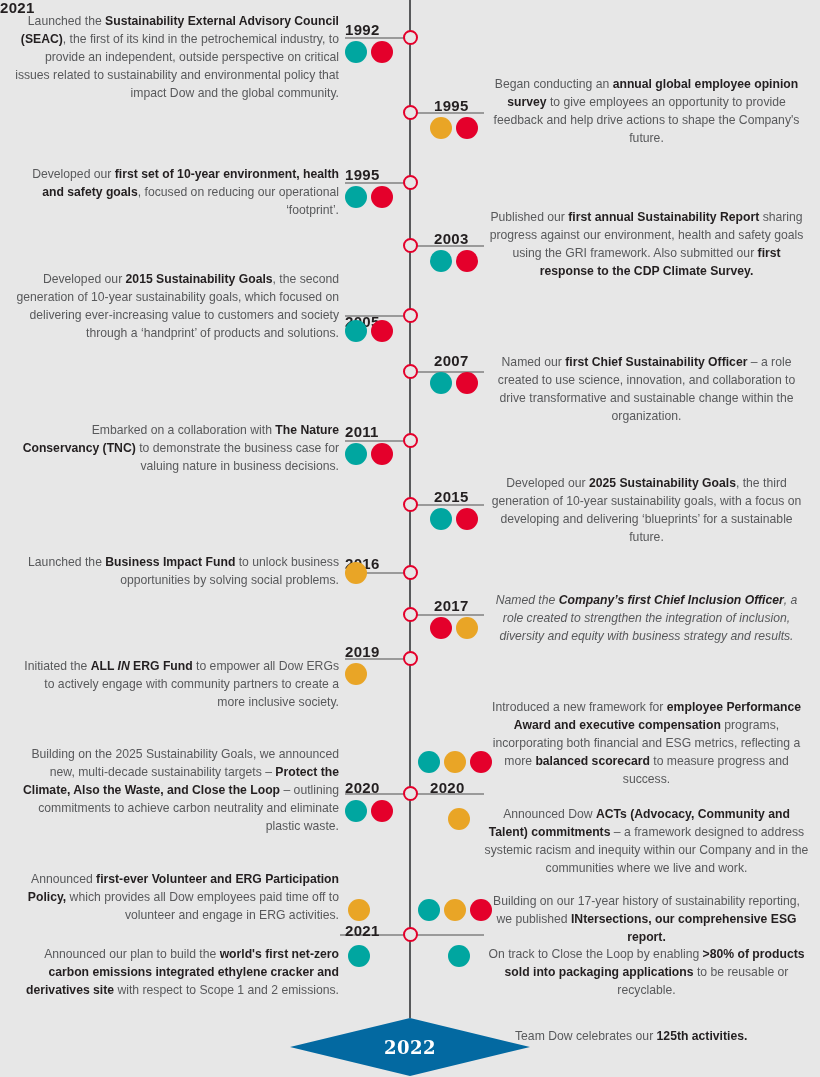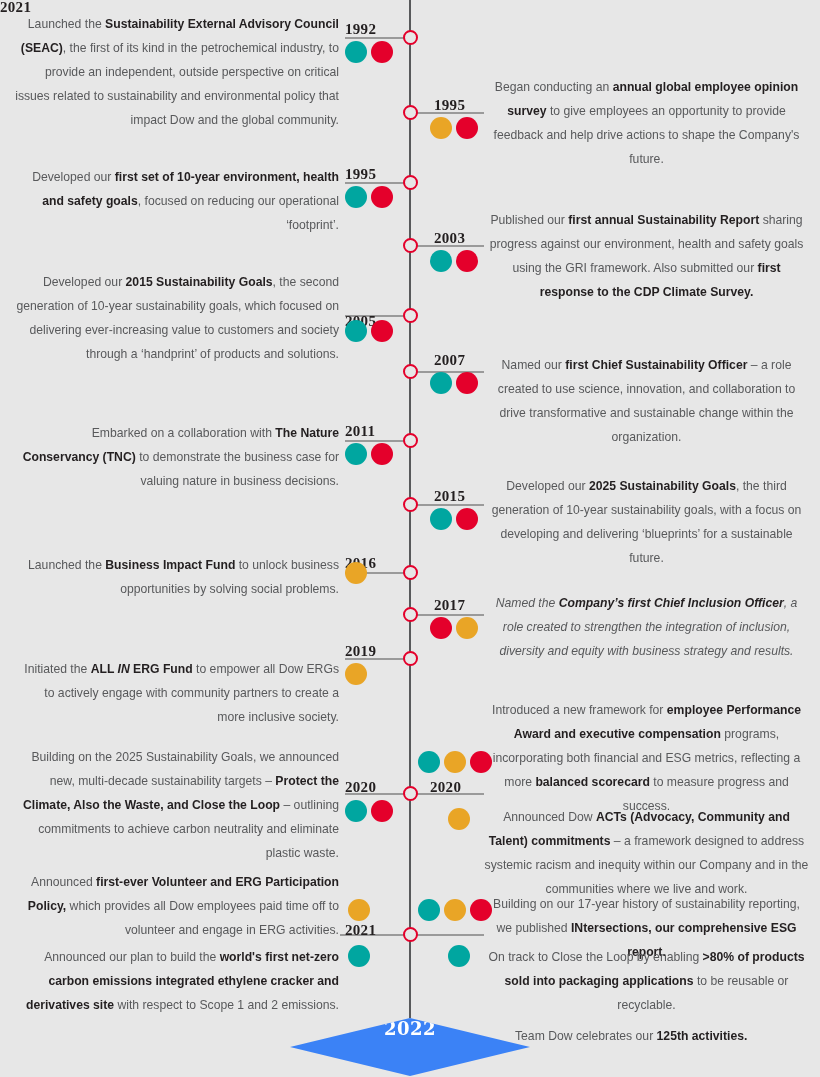--- a/index.html
+++ b/index.html
@@ -42,21 +42,21 @@
   
   .connector{
     position:absolute;
     height:2px;
     background:#9a9a9a;
     z-index:2;
   }
   
   .year{
     position:absolute;
-    font-family:Liberation Serif, serif;
+    font-family:Liberation Sans, sans-serif;
     font-weight:bold;
     font-size:15px;
     color:#231f20;
     letter-spacing:0.3px;
     z-index:5;
     white-space:nowrap;
     line-height:1;
   }
   
   .dots{
@@ -70,43 +70,43 @@
     border-radius:50%;
     display:block;
   }
   .dot.teal{background:#00a6a0;}
   .dot.red{background:#e4002b;}
   .dot.orange{background:#e9a526;}
   
   .entry-text{
     position:absolute;
     font-size:12.2px;
-    line-height:24px;
+    line-height:18px;
     color:#58595b;
     z-index:3;
   }
   .entry-text.left{ text-align:right; }
   .entry-text.right{ text-align:center; }
   .entry-text b{ color:#231f20; font-weight:bold; }
   .entry-text i{ font-style:italic; }
   
   .diamond-wrap{
     position:absolute;
     left:410px;
     top:1018px;
     margin-left:-120px;
     width:240px;height:58px;
     z-index:6;
   }
   .diamond{
     width:240px;height:58px;
-    background:#3b82f6;
+    background:#0369a1;
     -webkit-clip-path:polygon(50% 0,100% 50%,50% 100%,0 50%);
     clip-path:polygon(50% 0,100% 50%,50% 100%,0 50%);
-    display:flex;align-items:flex-start;justify-content:center;
+    display:flex;align-items:center;justify-content:center;
   }
   .diamond span{
     font-family:"DejaVu Serif", serif;
     font-weight:bold;
     font-size:18px;
     color:#ffffff;
     letter-spacing:0.5px;
   }
   .final-note{
     position:absolute;

